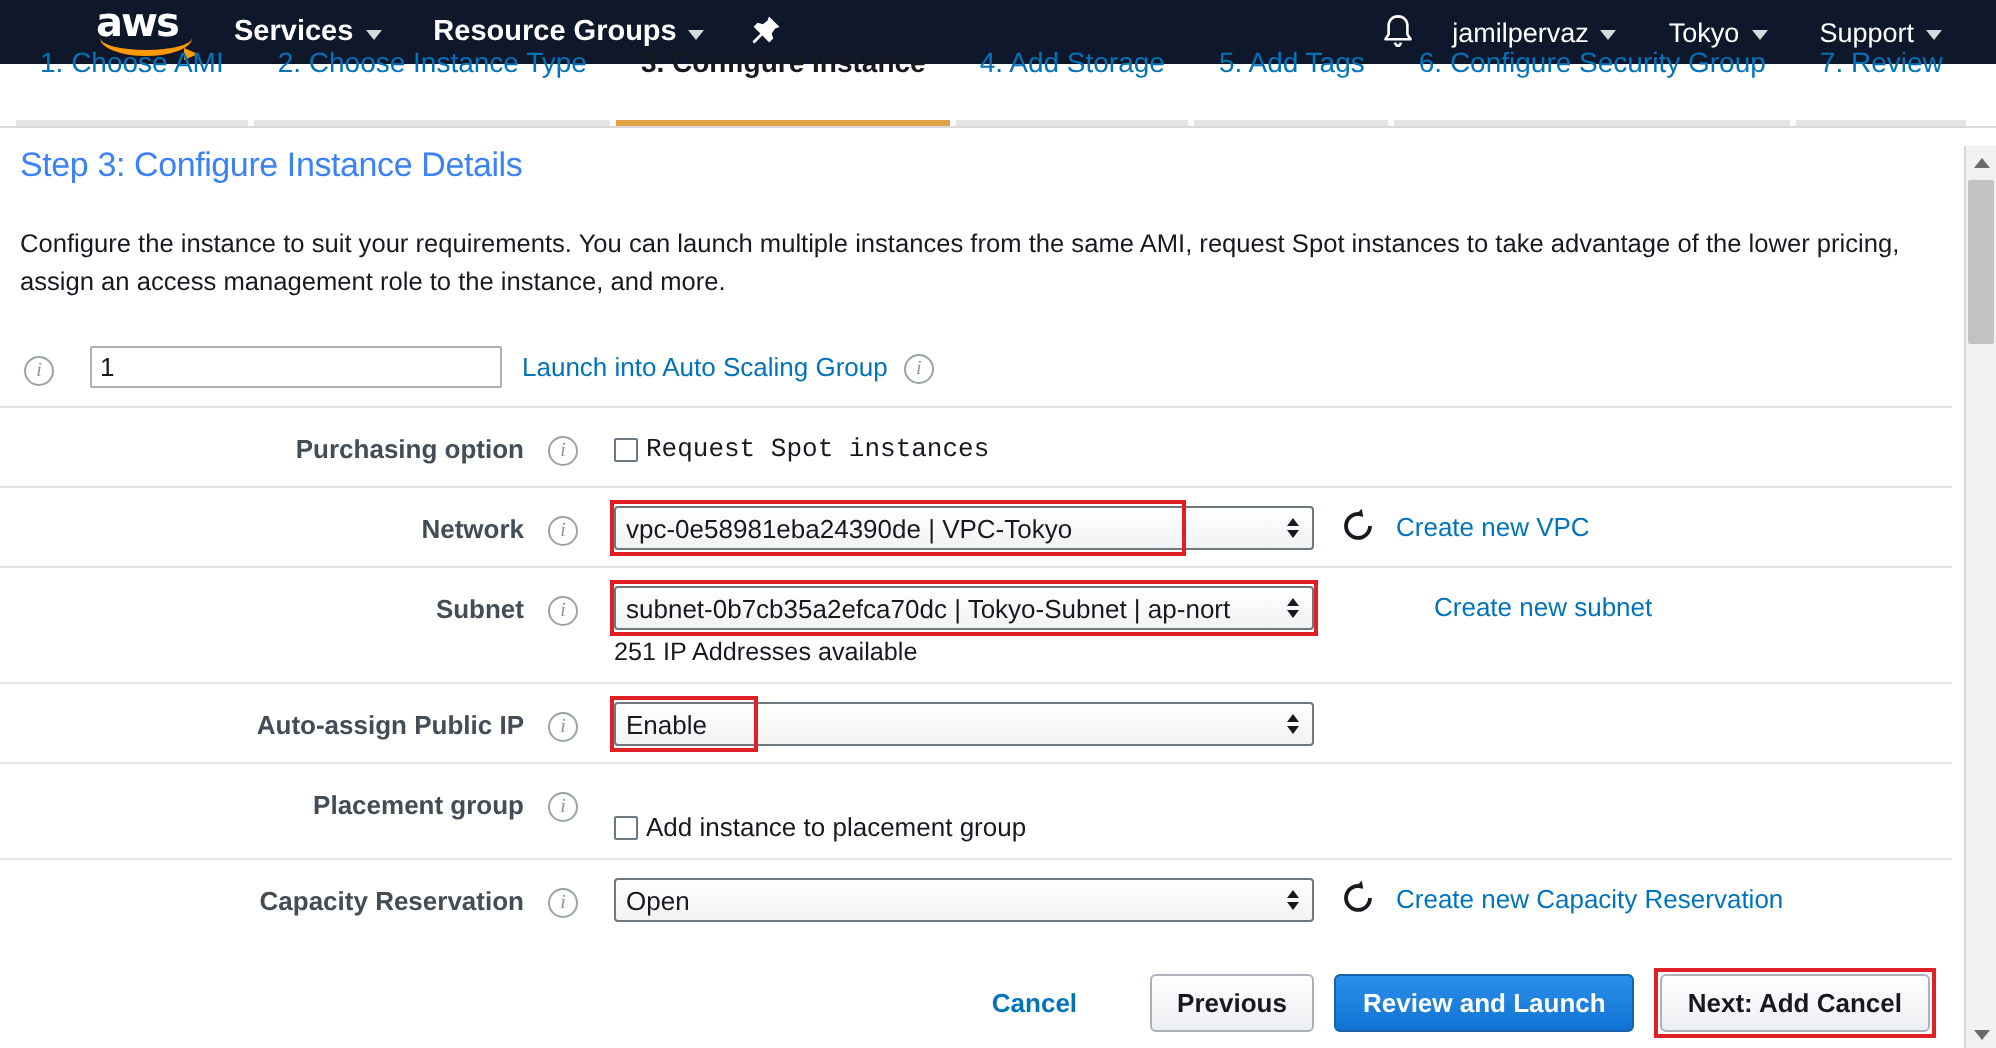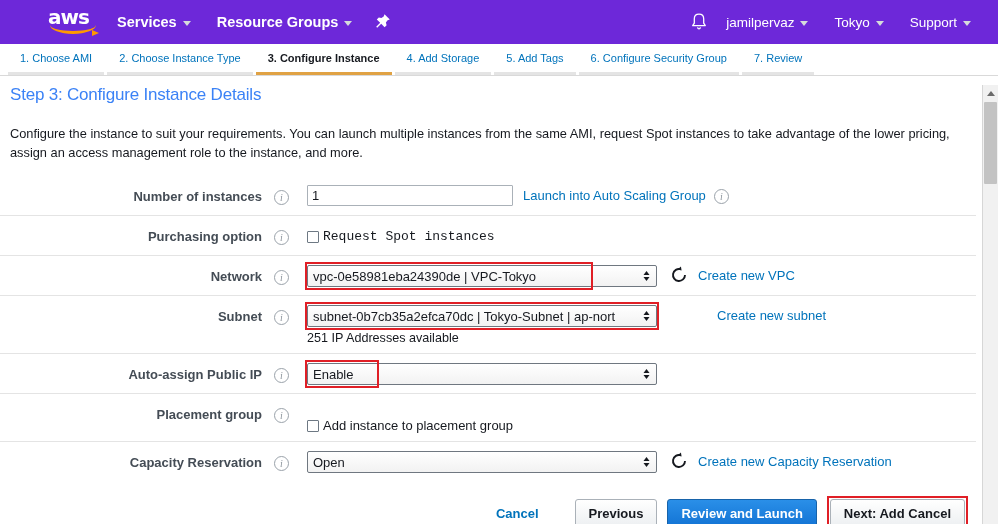--- a/index.html
+++ b/index.html
@@ -6,22 +6,22 @@
   html, body {
     margin: 0; padding: 0;
     width: 998px; height: 524px;
     overflow: hidden;
     background: #ffffff;
     font-family: "Liberation Sans", sans-serif;
   }
 
   
   .topnav {
-    height: 44px;
-    background: #6d28d9;
+    height: 32px;
+    background: #0f172a;
     display: flex;
     align-items: center;
     padding: 0 14px 0 0;
     position: relative;
   }
   .aws-logo {
     width: 56px; height: 28px;
     margin-left: 48px;
     position: relative;
     flex: none;
@@ -78,23 +78,23 @@
   .tabs {
     height: 32px;
     background: #ffffff;
     display: flex;
     align-items: flex-end;
     padding-left: 8px;
     border-bottom: 1px solid #d9d9d9;
     position: relative;
   }
   .tab {
-    font-size: 11px;
+    font-size: 14px;
     color: #0073bb;
-    padding: 0 12px 7px 12px;
+    padding: 0 12px 22px 12px;
     cursor: pointer;
     white-space: nowrap;
     border-bottom: 3px solid #e4e4e4;
     margin-right: 3px;
     line-height: 13px;
   }
   .tab.active {
     color: #16191f;
     font-weight: bold;
     border-bottom: 3px solid #e0a244;
@@ -406,21 +406,20 @@
       <div class="tri down"></div>
     </div>
   </div>
 
   <h1 class="page-title">Step 3: Configure Instance Details</h1>
   <p class="page-desc">Configure the instance to suit your requirements. You can launch multiple instances from the same AMI, request Spot instances to take advantage of the lower pricing, assign an access management role to the instance, and more.</p>
 
   <div class="form">
 
     <div class="row">
-      <div class="row-label">Number of instances</div>
       <div class="info-icon">i</div>
       <div class="row-control">
         <input class="txt-input" type="text" value="1" style="">
         <span class="link" style="margin-left:10px;">Launch into Auto Scaling Group</span>
         <div class="info-icon" style="margin-left:8px;margin-top:4px;">i</div>
       </div>
     </div>
 
     <div class="row">
       <div class="row-label">Purchasing option</div>

